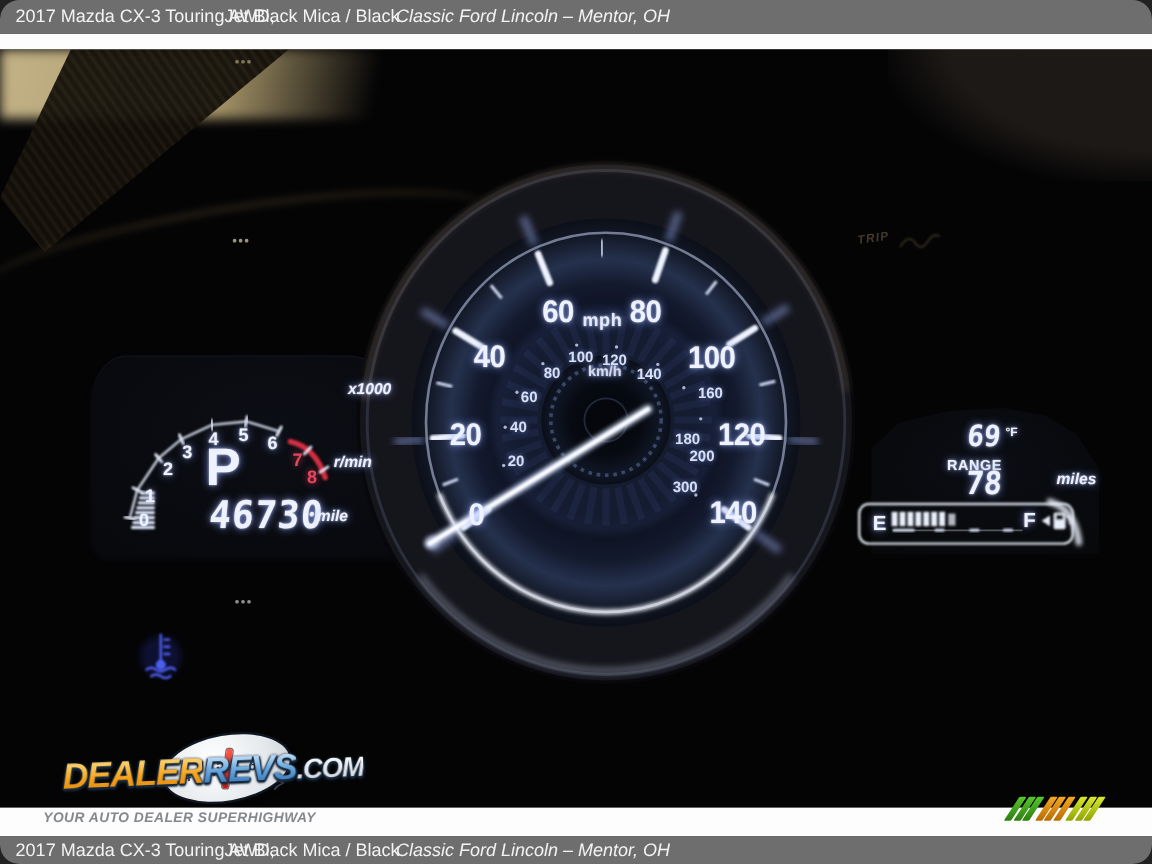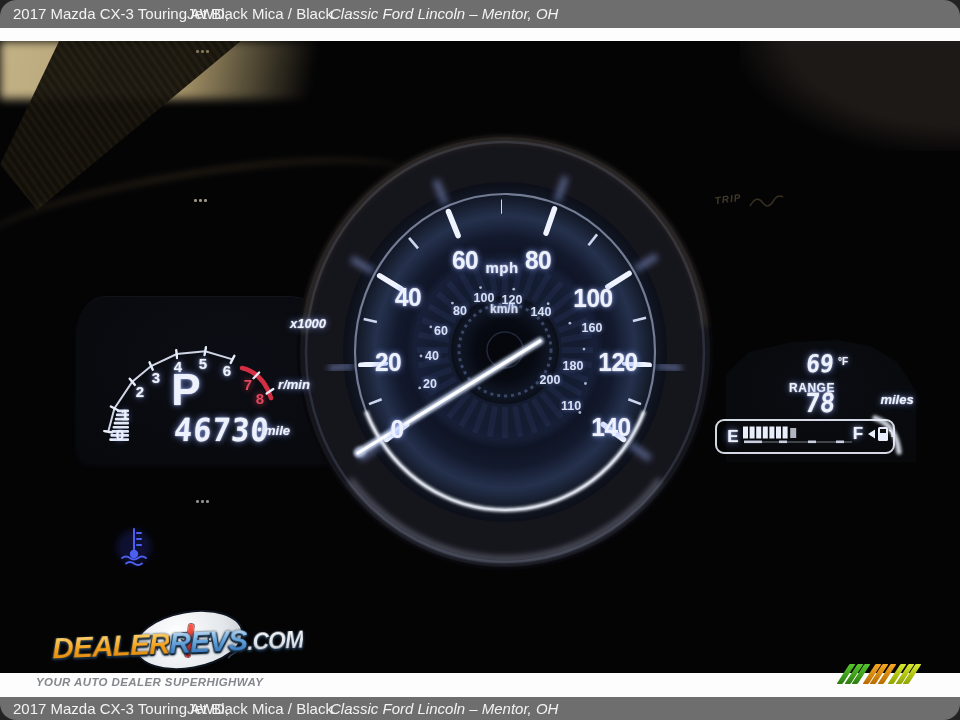--- a/index.html
+++ b/index.html
@@ -354,22 +354,22 @@
       <div class="lb mph-num" style="left: 611px; top: 427px;">140</div>
       <div class="lb kmh-num" style="left: 430px; top: 384px;">20</div>
       <div class="lb kmh-num" style="left: 432px; top: 356px;">40</div>
       <div class="lb kmh-num" style="left: 441px; top: 331px;">60</div>
       <div class="lb kmh-num" style="left: 460px; top: 311px;">80</div>
       <div class="lb kmh-num" style="left: 484px; top: 298px;">100</div>
       <div class="lb kmh-num" style="left: 512px; top: 300px;">120</div>
       <div class="lb kmh-num" style="left: 541px; top: 312px;">140</div>
       <div class="lb kmh-num" style="left: 560px; top: 328px; margin-left: 32px;">160</div>
       <div class="lb kmh-num" style="left: 573px; top: 366px;">180</div>
-      <div class="lb kmh-num" style="left: 550px; top: 380px;">200</div>
-      <div class="lb kmh-num" style="left: 571px; top: 406px;">110</div>
+      <div class="lb kmh-num" style="left: 585px; top: 380px;">200</div>
+      <div class="lb kmh-num" style="left: 571px; top: 406px;">300</div>
       <div class="lb tach-num" style="left: 120px; top: 434px;">0</div>
       <div class="lb tach-num" style="left: 125px; top: 414px;">1</div>
       <div class="lb tach-num" style="left: 140px; top: 391px;">2</div>
       <div class="lb tach-num" style="left: 156px; top: 377px;">3</div>
       <div class="lb tach-num" style="left: 178px; top: 366px;">4</div>
       <div class="lb tach-num" style="left: 203px; top: 363px;">5</div>
       <div class="lb tach-num" style="left: 227px; top: 370px;">6</div>
       <div class="lb tach-num red" style="left: 248px; top: 384px;">7</div>
       <div class="lb tach-num red" style="left: 260px; top: 398px;">8</div>
     </div>

